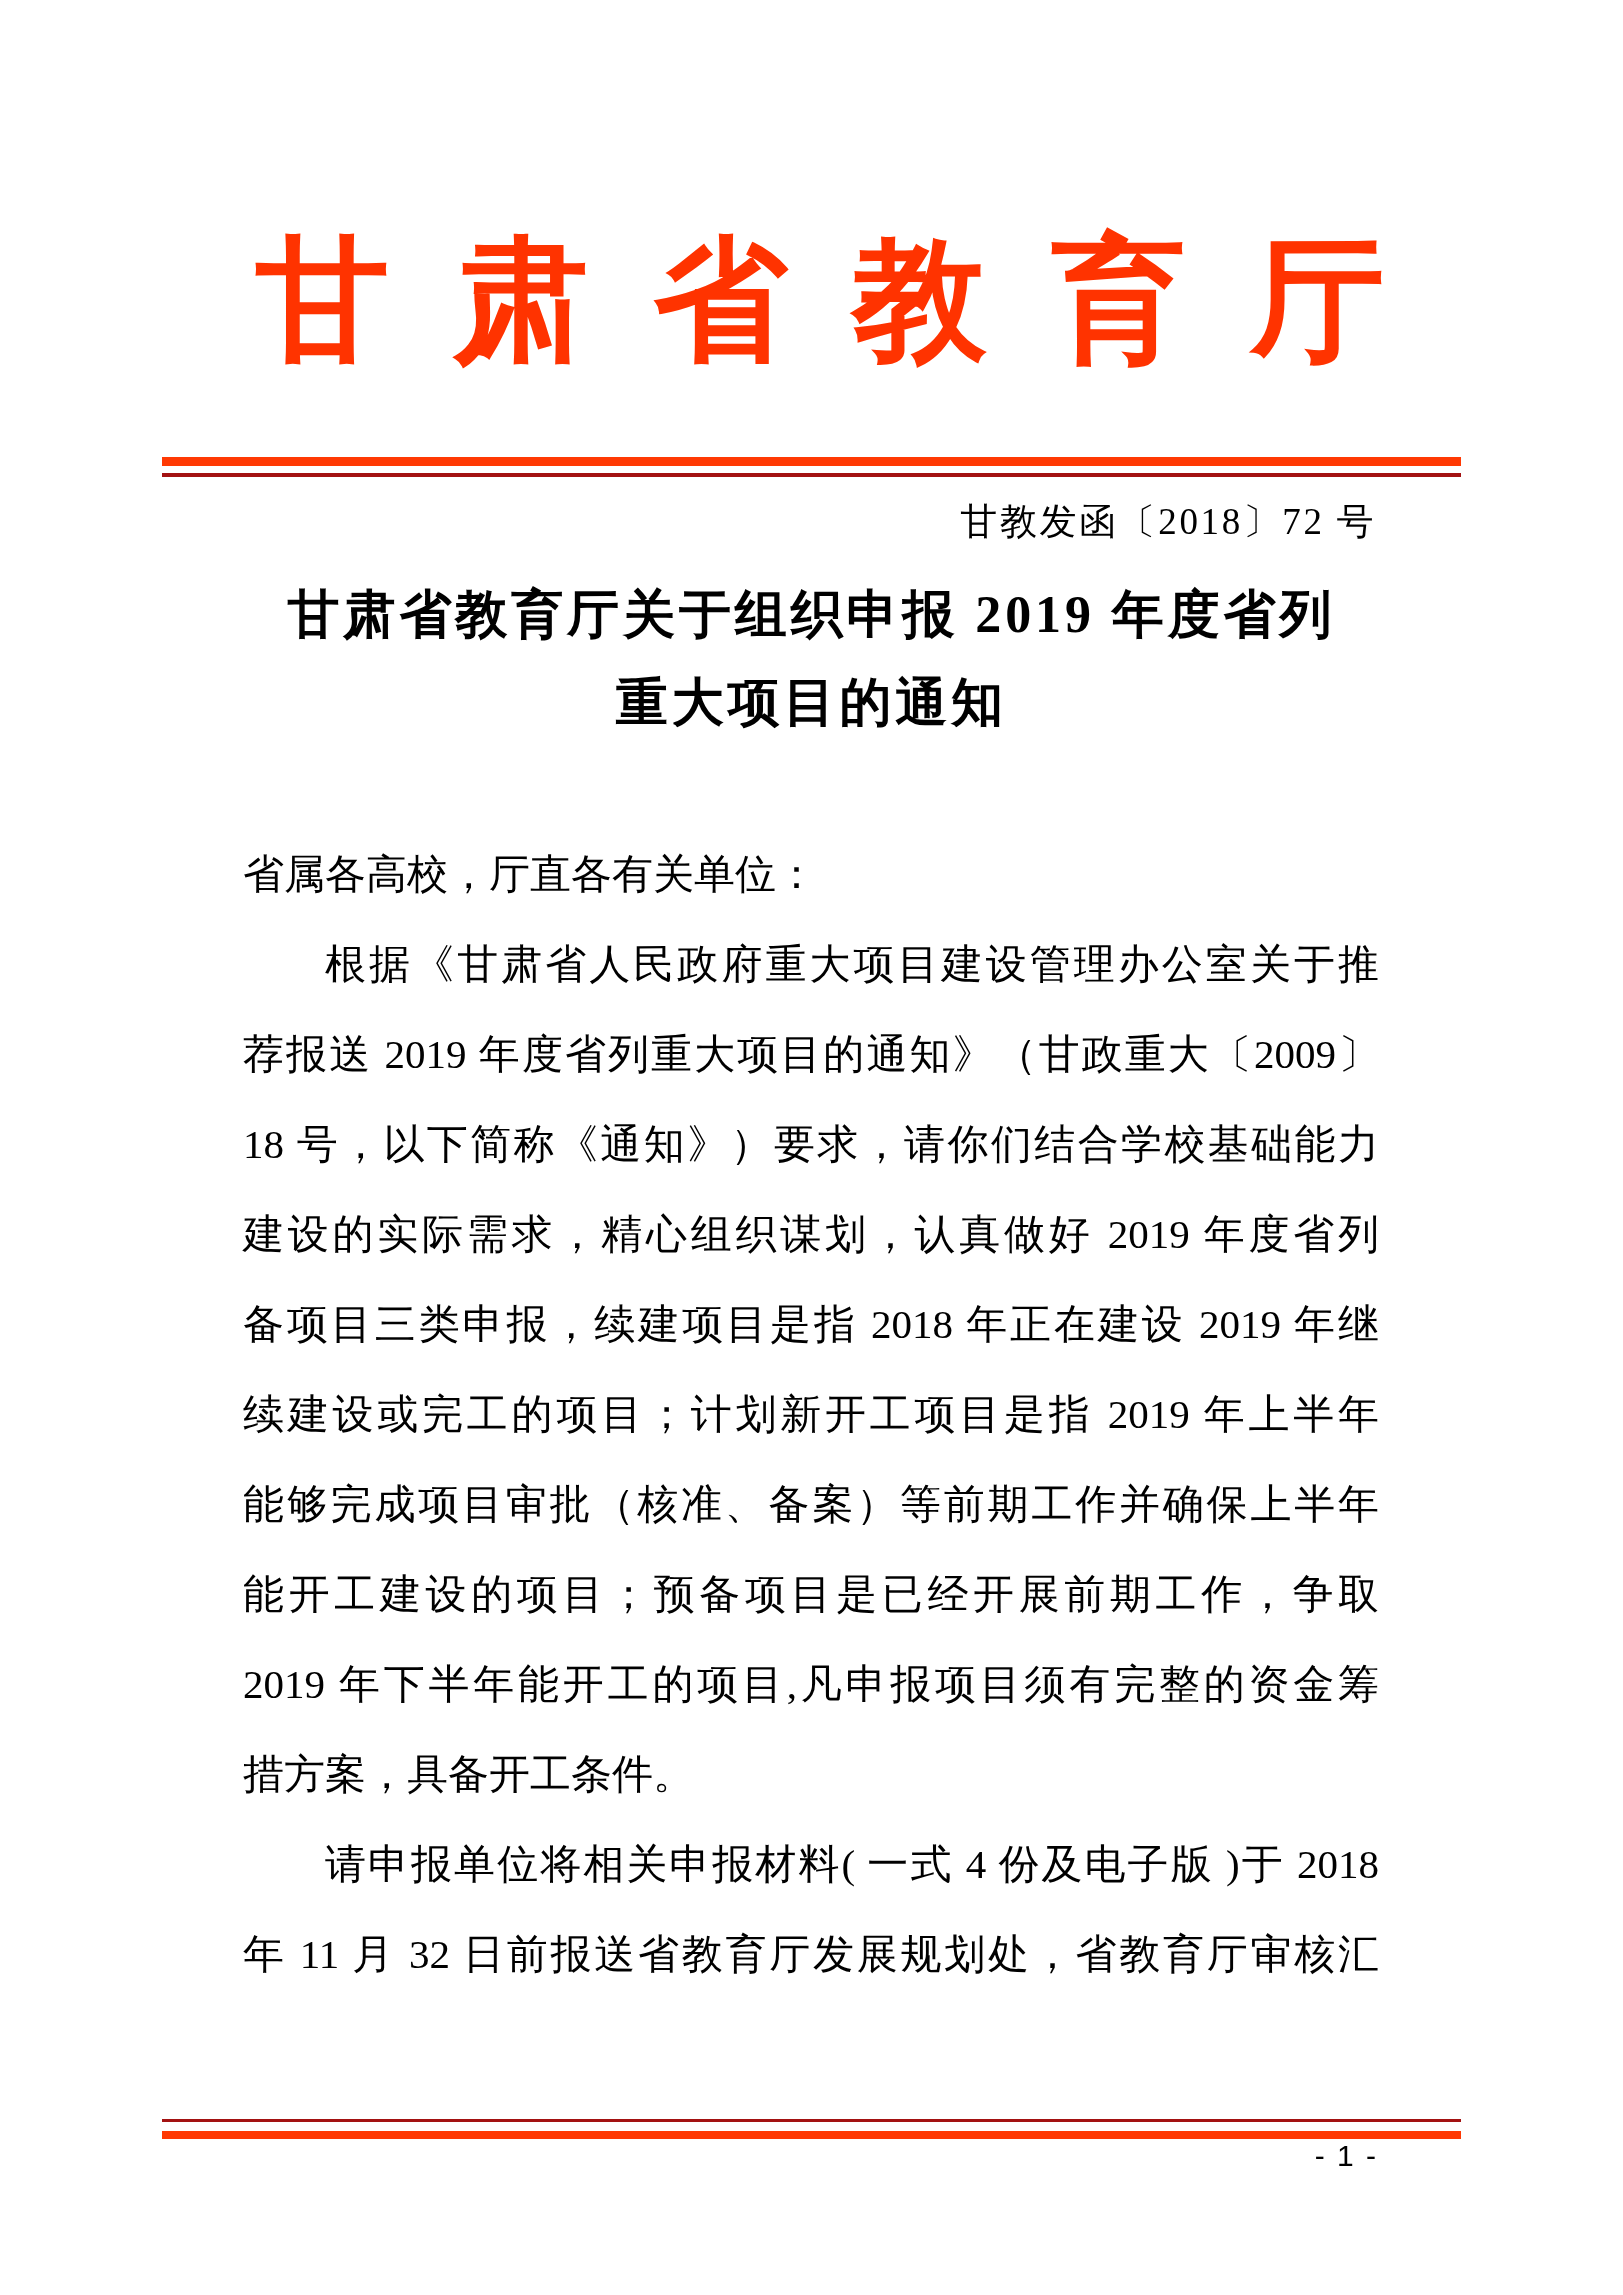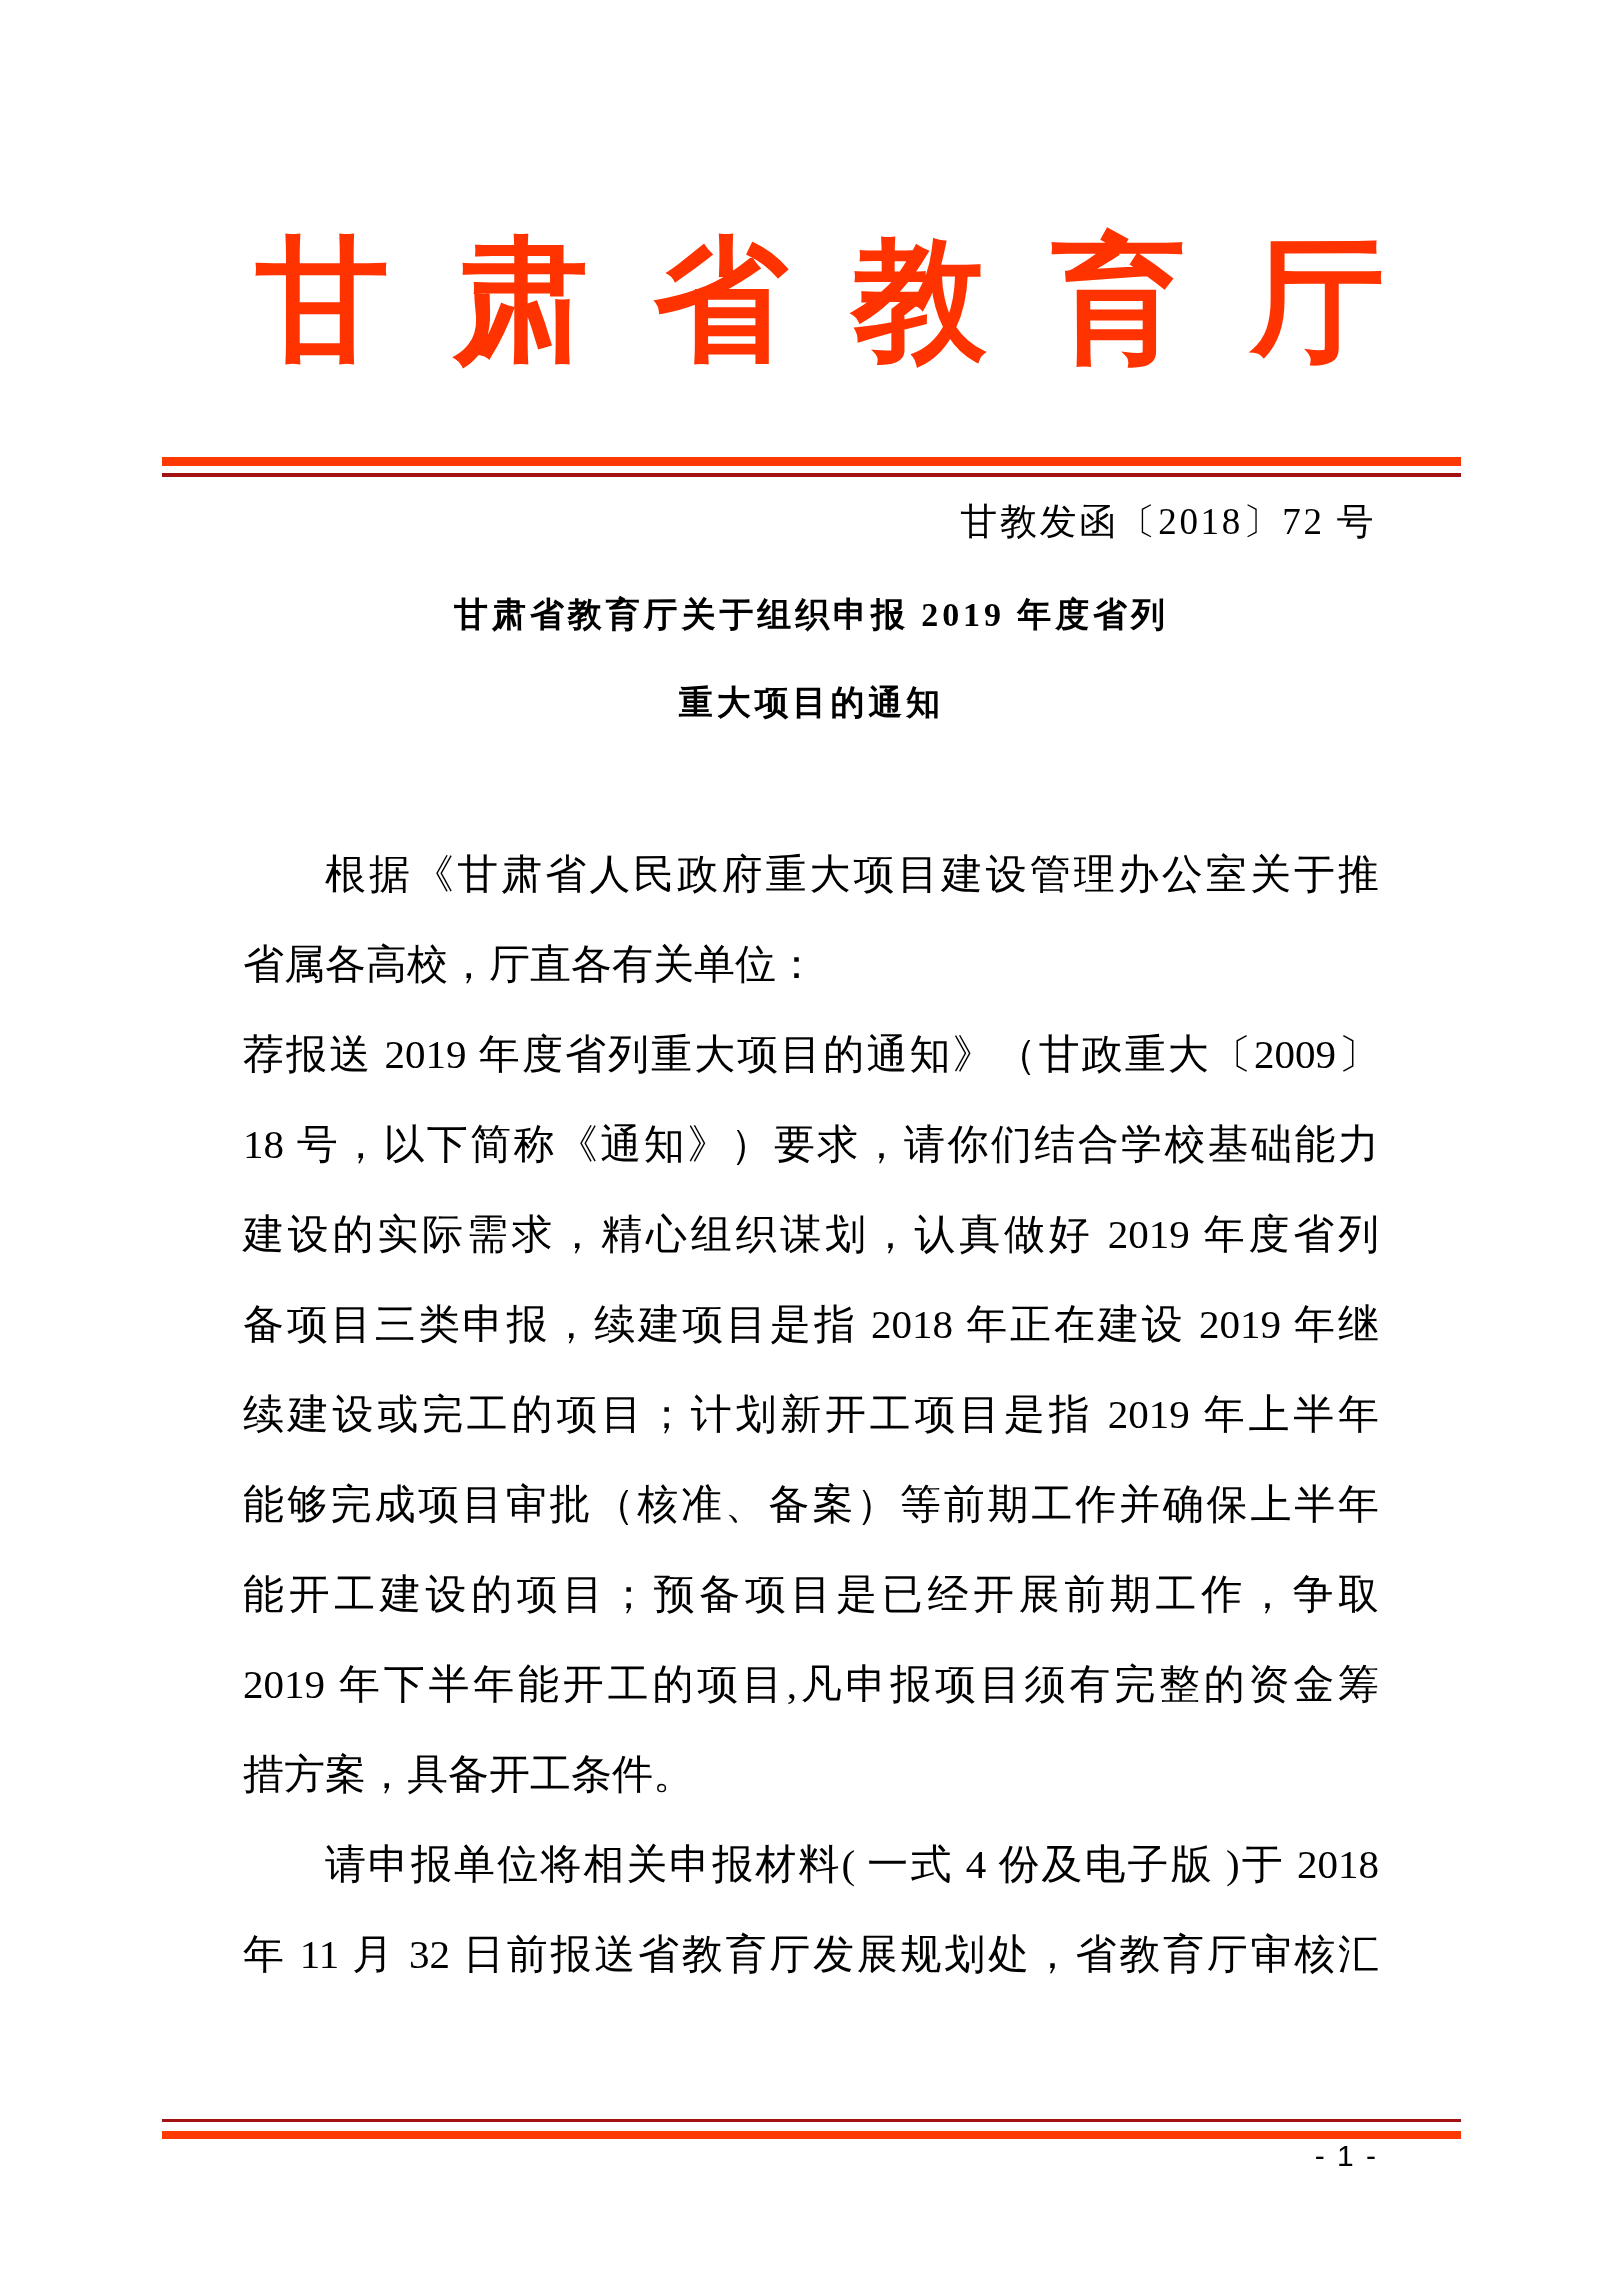--- a/index.html
+++ b/index.html
@@ -61,21 +61,21 @@
     white-space: nowrap;
   }
 
   
   .doc-title {
     position: absolute;
     top: 571px;
     left: 0;
     right: 0;
     text-align: center;
-    font-size: 34px;
+    font-size: 52px;
     font-weight: bold;
     letter-spacing: 3.9px;
     line-height: 88px;
   }
 
   
   .body-text {
     position: absolute;
     top: 829px;
     left: 243px;
@@ -136,22 +136,22 @@
   </div>
 
   <div class="doc-number">甘教发函〔2018〕72 号</div>
 
   <div class="doc-title">
     <div>甘肃省教育厅关于组织申报 2019 年度省列</div>
     <div>重大项目的通知</div>
   </div>
 
   <div class="body-text">
+    <div class="line">省属各高校，厅直各有关单位：</div>
     <div class="line fill indent">根据《甘肃省人民政府重大项目建设管理办公室关于推</div>
-    <div class="line">省属各高校，厅直各有关单位：</div>
     <div class="line fill">荐报送 2019 年度省列重大项目的通知》（甘政重大〔2009〕</div>
     <div class="line fill">18 号，以下简称《通知》）要求，请你们结合学校基础能力</div>
     <div class="line fill">建设的实际需求，精心组织谋划，认真做好 2019 年度省列</div>
     <div class="line fill">备项目三类申报，续建项目是指 2018 年正在建设 2019 年继</div>
     <div class="line fill">续建设或完工的项目；计划新开工项目是指 2019 年上半年</div>
     <div class="line fill">能够完成项目审批（核准、备案）等前期工作并确保上半年</div>
     <div class="line fill">能开工建设的项目；预备项目是已经开展前期工作，争取</div>
     <div class="line fill">2019 年下半年能开工的项目,凡申报项目须有完整的资金筹</div>
     <div class="line">措方案，具备开工条件。</div>
     <div class="line fill indent">请申报单位将相关申报材料( 一式 4 份及电子版 )于 2018</div>

